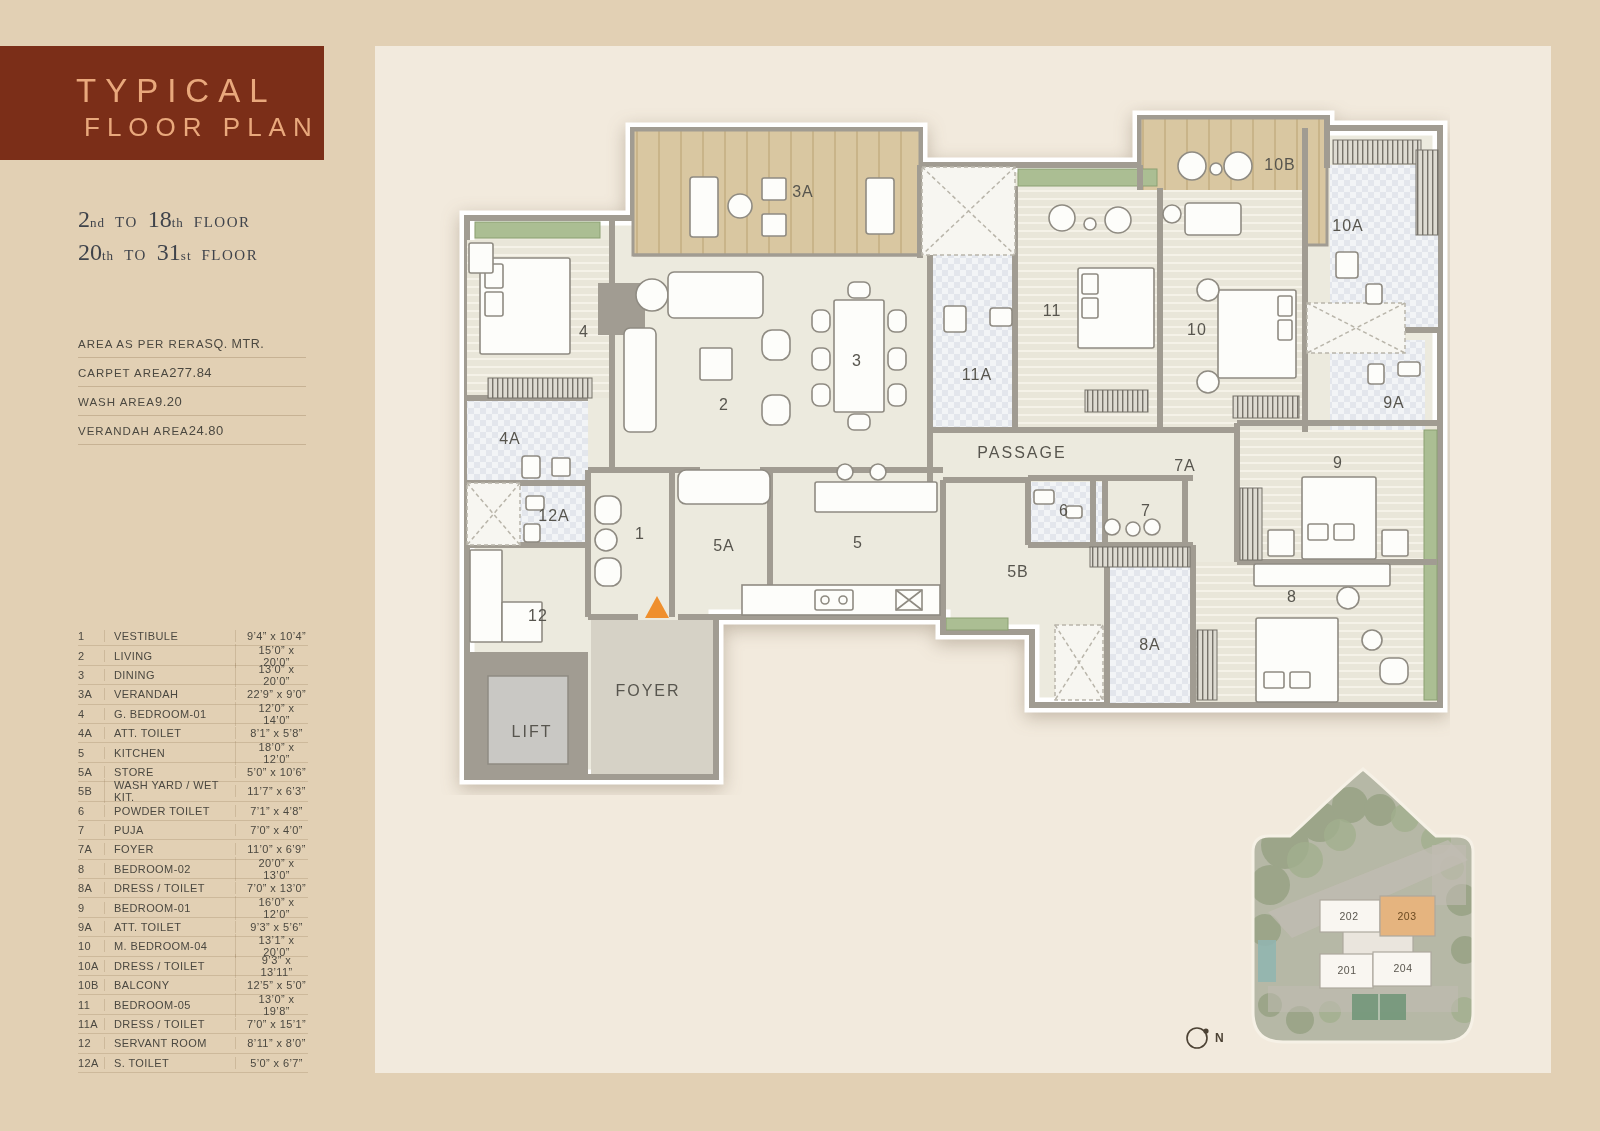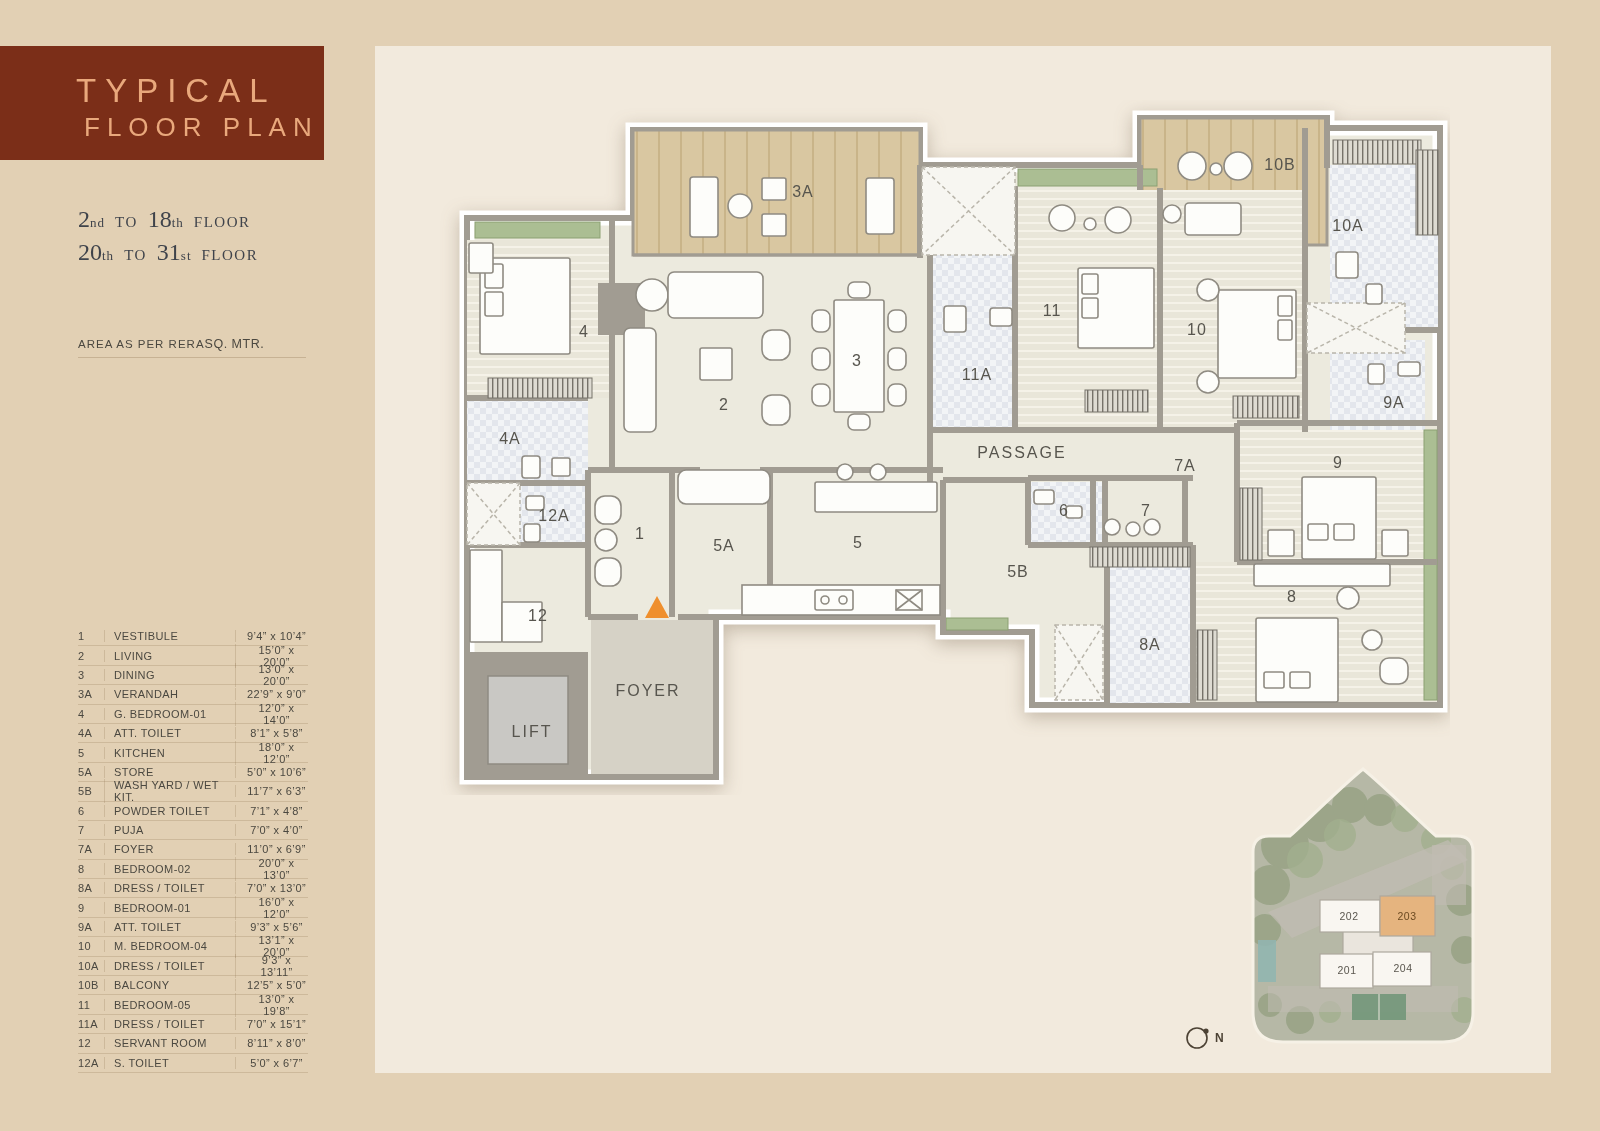--- a/index.html
+++ b/index.html
@@ -66,20 +66,37 @@
     <div class="floor-line"><span class="fn">2</span><span class="fs">nd</span><span class="fw">TO</span><span class="fn">18</span><span class="fs">th</span><span class="fw">FLOOR</span></div>
 
     <div class="floor-line"><span class="fn">20</span><span class="fs">th</span><span class="fw">TO</span><span class="fn">31</span><span class="fs">st</span><span class="fw">FLOOR</span></div>
   </div>
 
 <div class="area-table">
   <div class="arow hdr">
     <span class="al">AREA AS PER RERA</span>
     <span class="av">SQ. MTR.</span>
   </div>
+  <div>
+
+      <div class="arow vals">
+        <span class="al">CARPET AREA</span>
+        <span class="av">277.84</span>
+      </div>
+
+      <div class="arow vals">
+        <span class="al">WASH AREA</span>
+        <span class="av">9.20</span>
+      </div>
+
+      <div class="arow vals">
+        <span class="al">VERANDAH AREA</span>
+        <span class="av">24.80</span>
+      </div>
+    </div>
 </div>
 
 <div class="legend">
 
     <div class="lrow">
       <span class="lid">1</span>
       <span class="lname">VESTIBULE</span>
       <span class="lsize">9’4” x 10’4”</span>
     </div>
 

